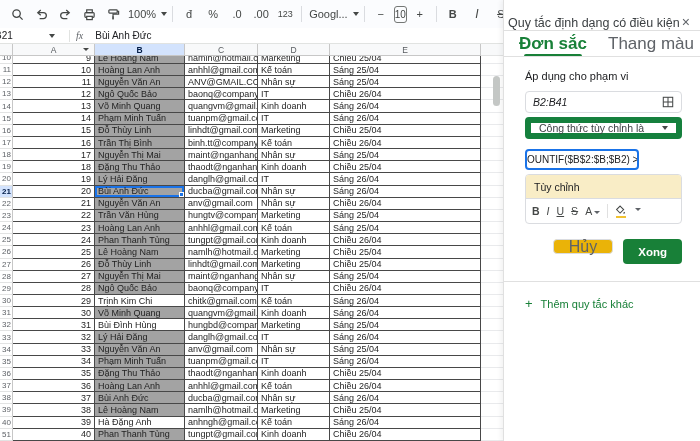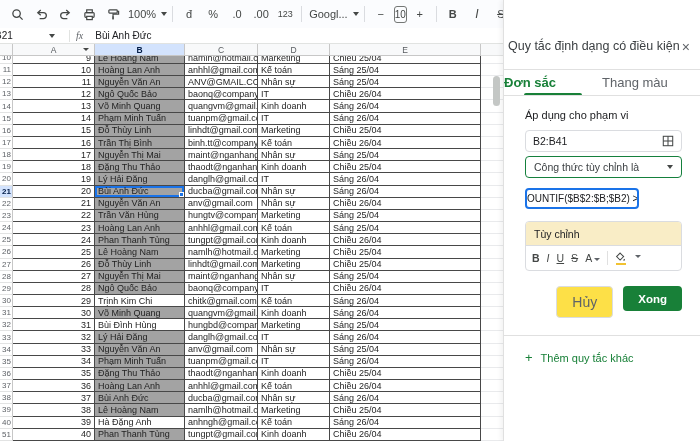--- a/index.html
+++ b/index.html
@@ -63,60 +63,60 @@
   .cell.num{justify-content:flex-end;}
   .cell.dup{background:#a3a3a3;}
   .cell.selected{box-shadow:inset 0 0 0 2px #1a73e8;z-index:3;}
   .handle{position:absolute;right:0;bottom:0;width:5px;height:5px;background:#1a73e8;border:1px solid #fff;z-index:4;}
   .fcell{flex:1;border-bottom:1px solid #e9eaec;background:#fff;}
   #vscroll{position:absolute;right:3px;top:32px;width:7px;height:30px;background:#c4c7c5;border-radius:4px;z-index:5;}
 
   
   #panel{position:absolute;right:0;top:0;width:197px;height:441px;background:#fff;
     border-left:1px solid #e0e0e0;box-shadow:-2px 0 5px rgba(0,0,0,0.06);}
-  #panel-header{height:30px;display:flex;align-items:flex-start;padding:0 14px 0 4px;margin-top:39px;}
+  #panel-header{height:30px;display:flex;align-items:flex-end;padding:0 14px 0 4px;}
   #panel-title{font-size:12.5px;color:#3c4043;flex:1;white-space:nowrap;}
   #panel-close{font-size:14px;color:#5f6368;padding:0 2px;}
   .p-div{height:1px;background:#e0e0e0;}
   #tabs{display:flex;height:25px;}
-  .tab{flex:1;display:flex;align-items:center;font-size:13px;position:relative;}
+  .tab{flex:1;display:flex;align-items:center;justify-content:center;font-size:17px;position:relative;}
   .tab.active{color:#188038;font-weight:bold;}
   .tab.inactive{color:#5f6368;}
   .tab.active .tab-underline{position:absolute;bottom:0;left:50%;transform:translateX(-50%);
     width:58px;height:2.5px;background:#188038;border-radius:2px 2px 0 0;}
   #panel-body{padding:10px 18px 0 21px;}
   .p-label{font-size:11px;color:#202124;margin-top:3px;}
   .p-sublabel{font-size:8.5px;color:#80868b;margin-top:13px;}
   #range-box{margin-top:9px;height:22px;border:1px solid #dadce0;border-radius:4px;
     display:flex;align-items:center;padding:0 7px;}
-  #range-value{flex:1;font-size:10.5px;color:#202124;}
+  #range-value{flex:1;font-size:10.5px;color:#202124;font-style:italic;}
   #rules-label{font-size:11px;color:#202124;margin-top:17px;font-weight:bold;}
-  #cond-select{margin-top:4px;height:22px;border:1px solid #15803d;border-radius:4px;
+  #cond-select{margin-top:4px;height:22px;border:6px solid #15803d;border-radius:4px;
     display:flex;align-items:center;padding:0 8px;}
   #cond-value{flex:1;font-size:10.5px;color:#3c4043;white-space:nowrap;overflow:hidden;}
   #formula-input{margin-top:10px;width:114px;height:21px;border:2px solid #1a73e8;border-radius:4px;
     display:flex;align-items:center;padding:0 4px;overflow:hidden;}
   #formula-value{font-size:10px;color:#202124;white-space:nowrap;margin-left:-4px;}
-  #style-box{margin-top:12px;border:1px solid #dadce0;border-radius:4px;overflow:hidden;}
+  #style-box{margin-top:4px;border:1px solid #dadce0;border-radius:4px;overflow:hidden;}
   #style-preview{height:24px;background:#f9edc6;display:flex;align-items:center;padding:0 8px;
     font-size:10.5px;color:#202124;border-bottom:1px solid #dadce0;}
   #style-toolbar{height:24px;display:flex;align-items:center;padding:0 6px;gap:7px;color:#444746;}
   .st-btn{font-size:10.5px;color:#444746;display:flex;align-items:flex-end;}
   .st-b{font-weight:bold;}
   .st-i{font-style:italic;font-family:"Liberation Serif",serif;}
   .st-u{text-decoration:underline;}
   .st-s{text-decoration:line-through;}
   .st-sep{width:1px;height:14px;background:#e0e0e0;}
   .st-caret{width:0;height:0;border-left:3px solid transparent;border-right:3px solid transparent;
     border-top:3.5px solid #5f6368;margin:0 0 3px 2px;}
   .st-fill{display:flex;flex-direction:column;align-items:center;}
   .fill-bar{width:10px;height:2px;background:#f1c232;margin-top:1px;}
   #btn-row{margin-top:15px;display:flex;justify-content:flex-end;gap:10px;}
-  #btn-cancel{height:32px;padding:0 15px;border:1px solid #dadce0;border-radius:4px;background:#fde047;
-    font-size:14px;color:#5f6368;display:flex;align-items:center;}
+  #btn-cancel{height:15px;padding:0 15px;border:1px solid #dadce0;border-radius:4px;background:#eab308;
+    font-size:16px;color:#5f6368;display:flex;align-items:center;}
   #btn-done{height:25px;padding:0 15px;border-radius:4px;background:#188038;
     font-size:11.5px;color:#fff;font-weight:bold;display:flex;align-items:center;}
   #add-rule-div{margin-top:17px;height:1px;background:#e0e0e0;margin-left:-21px;margin-right:-18px;}
   #add-rule{margin-top:14px;display:flex;align-items:center;gap:8px;color:#188038;font-size:11px;}
   #add-plus{font-size:13px;}
 </style>
 </head>
 <body>
 
 <div id="app">

